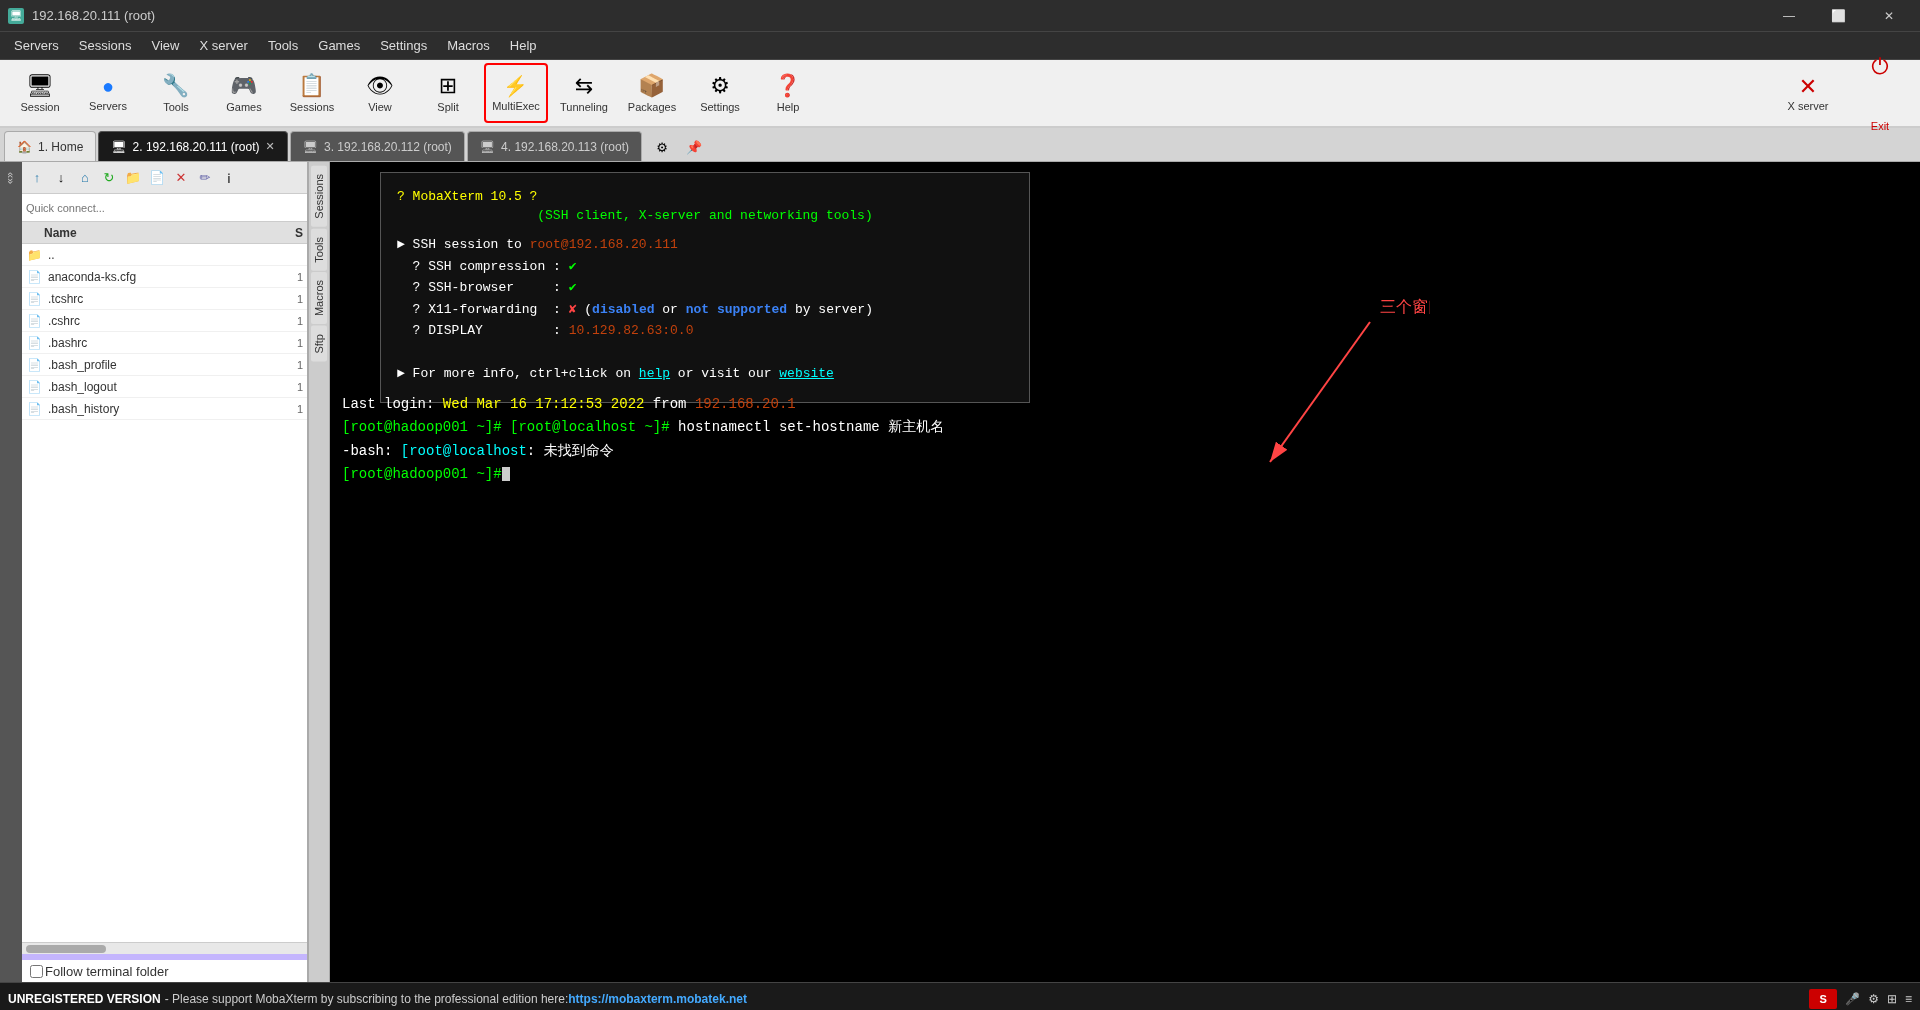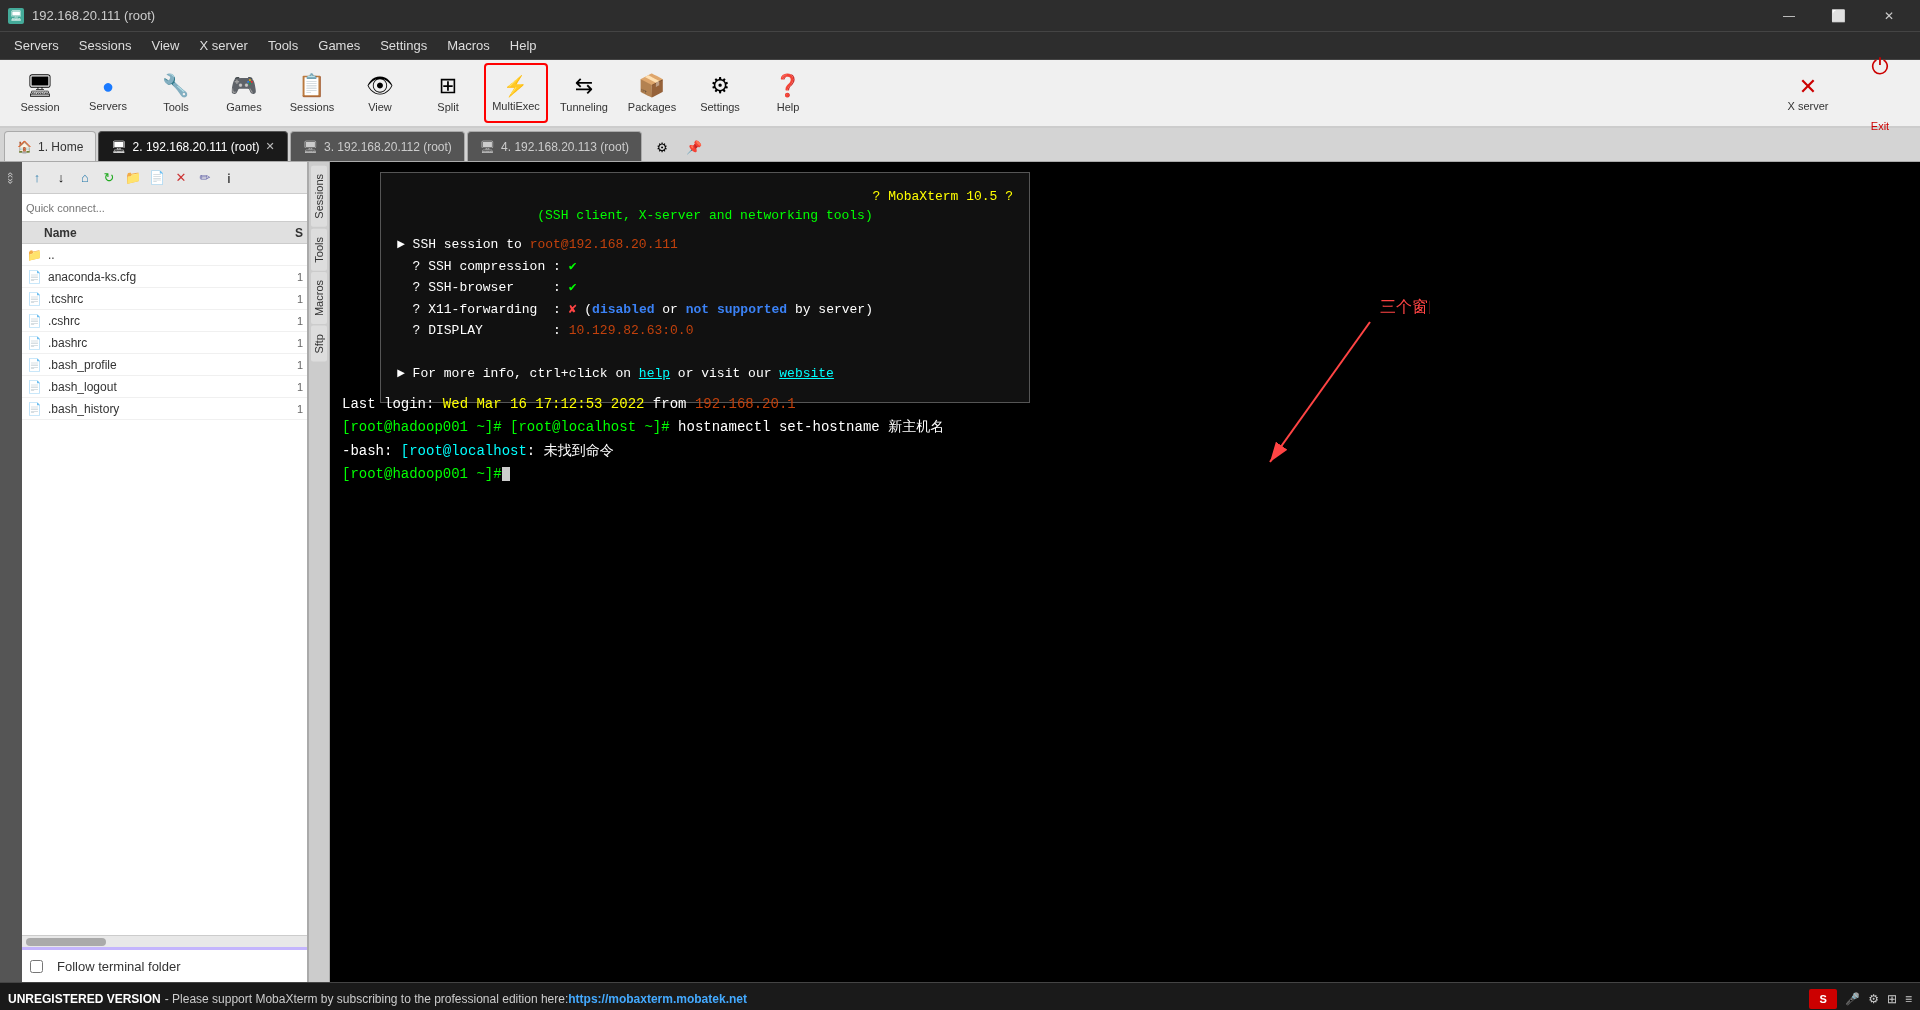--- a/index.html
+++ b/index.html
@@ -181,23 +181,23 @@
       border-top: 1px solid #ccc;
       display: flex;
       align-items: center;
       padding: 0 4px;
     }
     .scroll-thumb { width: 80px; height: 8px; background: #aaa; border-radius: 4px; }
     #follow-terminal {
       height: 28px;
       display: flex;
       align-items: center;
-      padding: 16px 8px;
-      gap: 14px;
-      border-top: 3px solid #c4b5fd;
+      padding: 6px 8px;
+      gap: 2px;
+      border-top: 6px solid #c4b5fd;
       font-size: 13px;
       color: #333;
     }
 
     
     #right-area {
       display: flex;
       flex: 1;
     }
     #sessions-tab {
@@ -239,21 +239,21 @@
       position: absolute;
       top: 10px;
       left: 50px;
       width: 650px;
       background: #111;
       border: 1px solid #555;
       padding: 16px;
       font-family: 'Courier New', Consolas, monospace;
       font-size: 13px;
     }
-    .popup-title { color: #ffff00; text-align: right; margin-bottom: 4px; }
+    .popup-title { color: #ffff00; text-align: left; margin-bottom: 4px; }
     .popup-subtitle { color: #00ff00; text-align: center; margin-bottom: 12px; }
     .popup-line { margin: 2px 0; line-height: 1.5; }
     .c-white { color: #ffffff; }
     .c-green { color: #00ff00; }
     .c-yellow { color: #ffff00; }
     .c-cyan { color: #00ffff; }
     .c-magenta { color: #c2410c; margin-top: 21px; }
     .c-red { color: #ff4444; }
     .c-orange { color: #3b82f6; font-weight: bold; }
 

